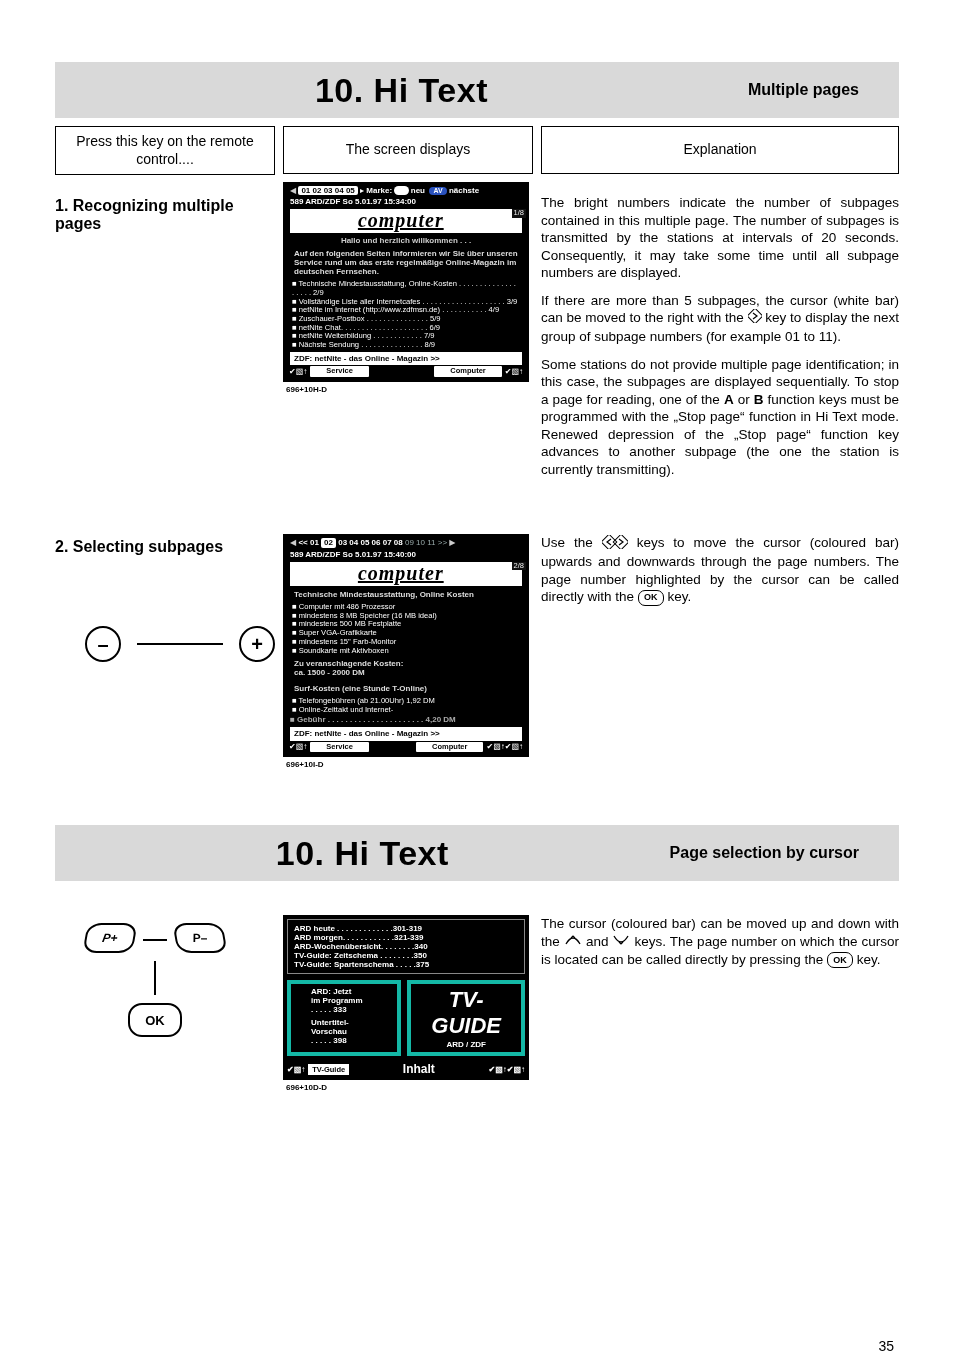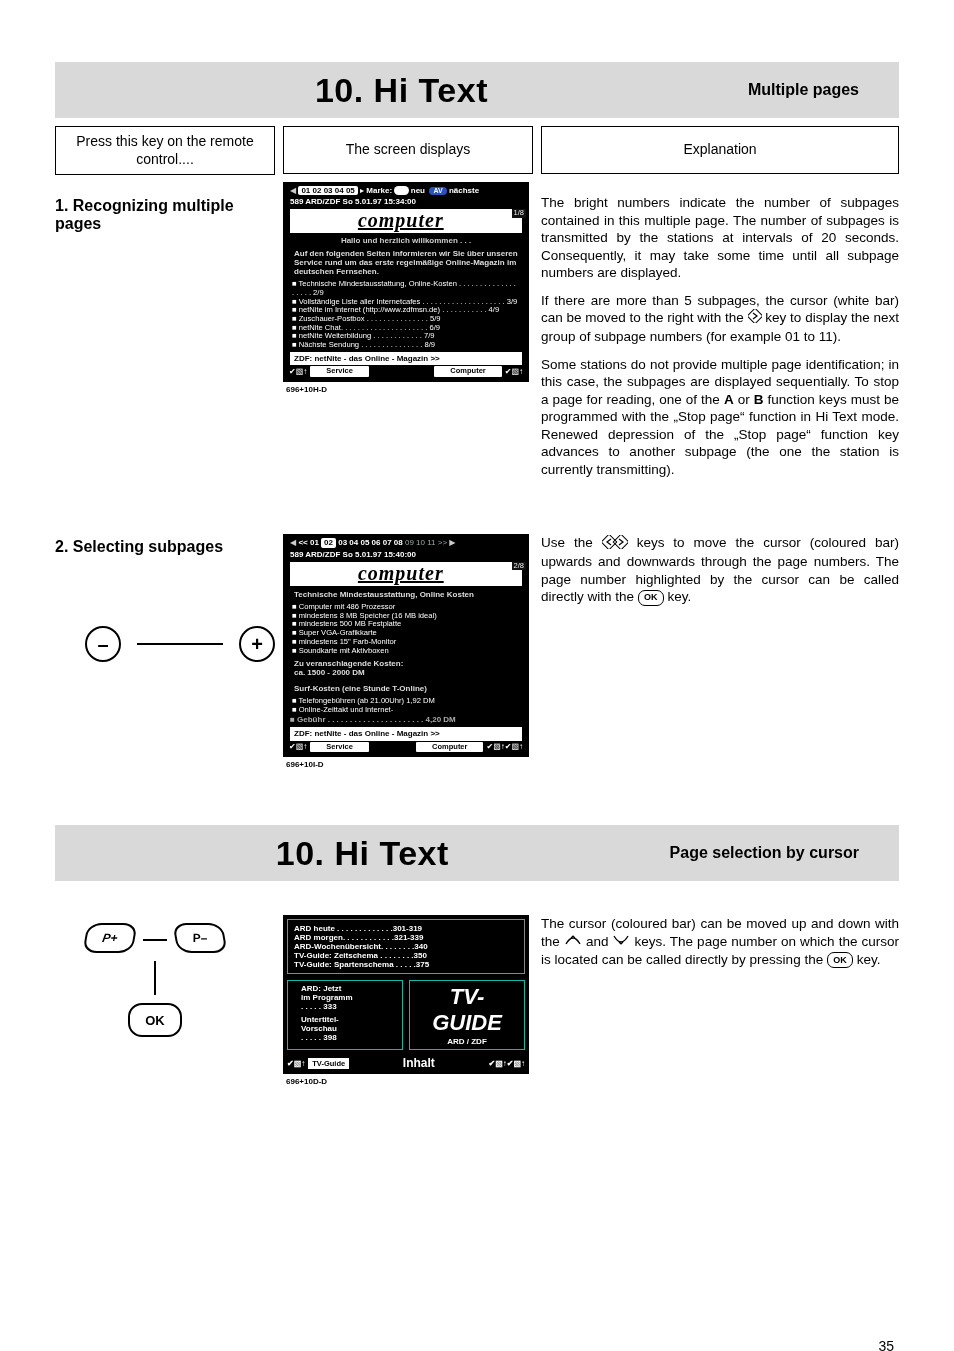--- a/index.html
+++ b/index.html
@@ -184,21 +184,21 @@
 
   
   .guide {
     width: 246px; background:#000; color:#fff; font-size:8px;
     margin-top: 22px; border:1px solid #000; padding:3px; box-sizing:border-box;
   }
   .guide .list { border:1px solid #888; padding:4px 6px; font-weight:bold; }
   .guide .list div { white-space:nowrap; }
   .guide .boxes { display:flex; gap:6px; margin-top:6px; }
   .guide .bx {
-    flex:1; border:1px solid #14b8a6; padding:3px 13px; text-align:left;
+    flex:1; border:4px solid #14b8a6; padding:3px 20px; text-align:left;
   }
   .guide .bx.big {
     display:flex; align-items:center; justify-content:center;
     font-size:22px; font-weight:bold; font-style:italic;
     flex-direction:column;
   }
   .guide .bx.big .sub { font-size:8px; font-style:normal; font-weight:bold; margin-top:1px;}
   .guide .foot {
     display:flex; gap:3px; margin-top:6px; align-items:center; font-weight:bold;
   }

